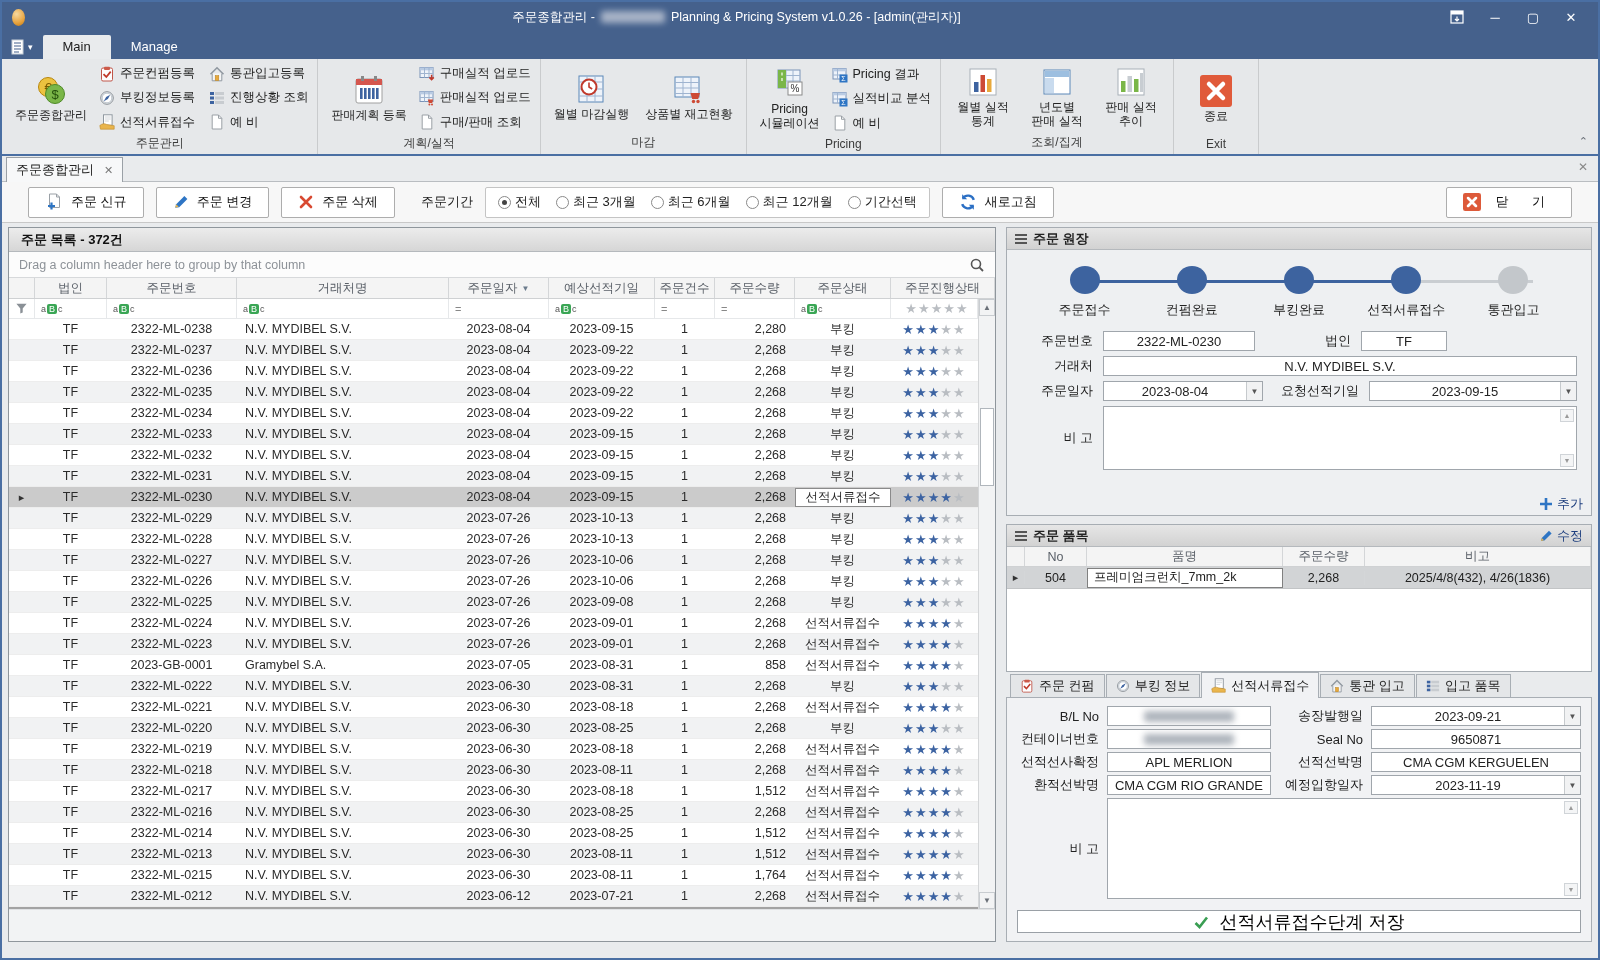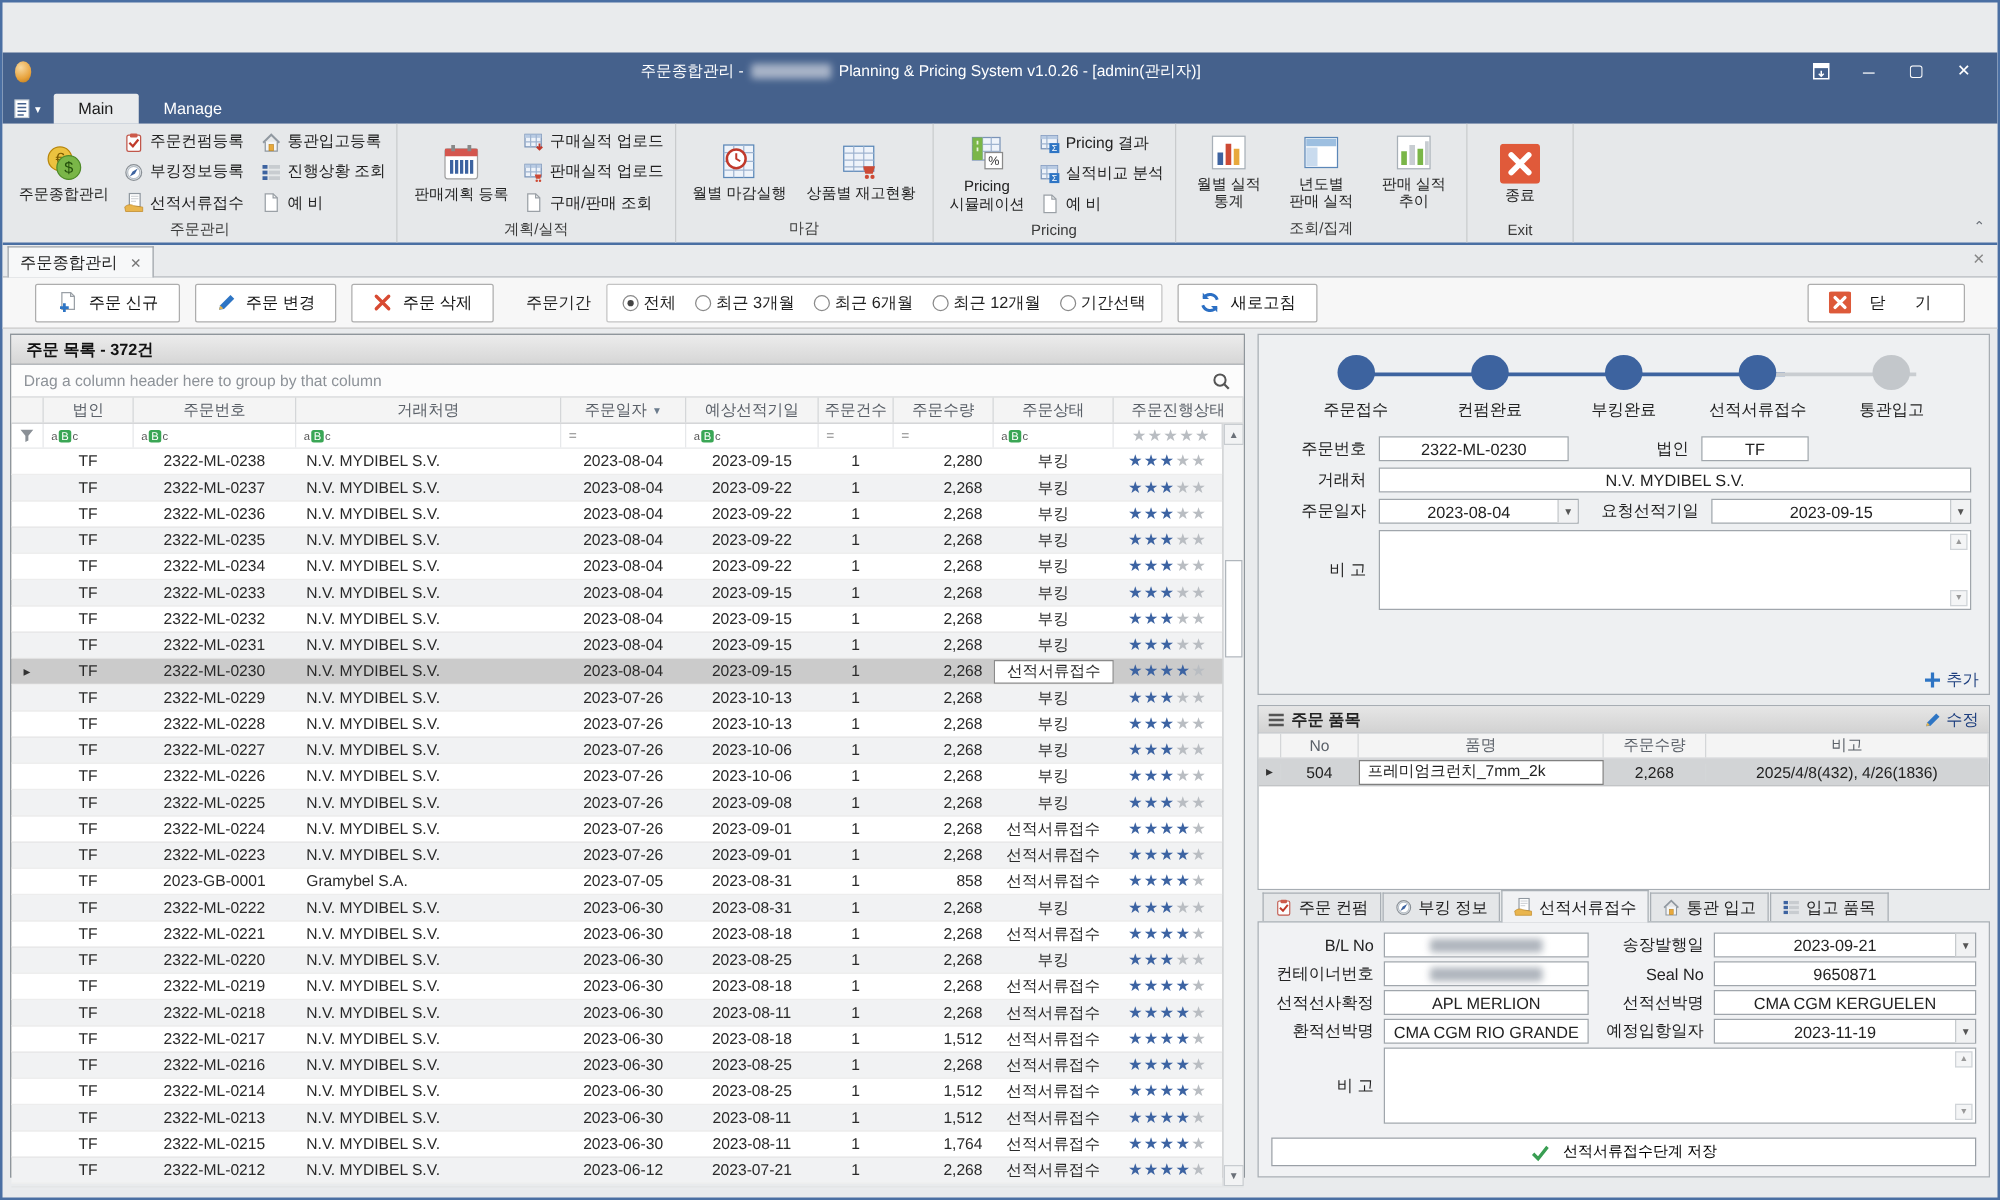--- a/index.html
+++ b/index.html
@@ -1,21 +1,21 @@
 <!DOCTYPE html>
 <html><head>
 <meta charset="utf-8">
 <style>
   * { box-sizing: border-box; margin: 0; padding: 0; }
   html,body { width:1600px; height:960px; }
   body { font-family:"Liberation Sans","DejaVu Sans",sans-serif; font-size:13px; color:#222; background:#888; }
   .app { width:1600px; height:960px; border:2px solid #4a6fa3; background:#e9ebed; display:flex; flex-direction:column; overflow:hidden; }
 
   
-  .titlebar { height:30px; background:#45618c; color:#fff; display:flex; align-items:center; padding:0 10px; flex:0 0 auto;margin-top:40px; }
+  .titlebar { height:30px; background:#45618c; color:#fff; display:flex; align-items:center; padding:0 10px; flex:0 0 auto; }
   .app-icon { width:13px; height:17px; border-radius:50%; background:radial-gradient(circle at 35% 30%,#f7d9a0,#e8a33d 60%,#b97514); margin-right:8px; }
   .title { flex:1; text-align:center; font-size:12.5px; display:flex; justify-content:center; align-items:center; gap:6px; }
   .blurbar { display:inline-block; width:64px; height:12px; background:#b9c2d2; border-radius:2px; filter:blur(3px); opacity:.85; }
   .wctrl { display:flex; gap:4px; }
   .wbtn { width:34px; height:22px; display:flex; align-items:center; justify-content:center; color:#fff; font-size:13px; cursor:default; }
 
   
   .menurow { height:27px; background:#45618c; display:flex; align-items:flex-end; padding-left:8px; flex:0 0 auto; }
   .menubtn { display:flex; align-items:center; gap:2px; margin:0 10px 4px 0; color:#fff; font-size:9px; }
   .mtab { padding:4px 20px 5px; font-size:13px; color:#fff; }
@@ -140,21 +140,21 @@
   .dtab { height:23px; background:#e4e6e8; border:1px solid #a8aeb4; border-bottom:none; display:flex; align-items:center; gap:5px; padding:0 9px; font-size:13px; margin-right:1px; }
   .dtab.active { height:26px; background:#f1f2f4; position:relative; z-index:2; margin-bottom:-1px; }
   .dpanel { flex:1; border:1px solid #a8aeb4; background:#f1f2f4; padding:8px 10px 8px 4px; display:flex; flex-direction:column; min-height:0; }
   .sfrow { display:flex; align-items:center; margin-bottom:3px; }
   .sflabel { width:96px; text-align:right; padding-right:8px; font-size:13px; flex:0 0 auto; }
   .sflabel.r2 { width:100px; }
   .sf1 { width:164px; flex:0 0 auto; }
   .blurval { width:90px; height:11px; background:#aeb4bc; border-radius:2px; filter:blur(3px); }
   .smemo { height:auto; flex:1; }
   .btnrow { display:flex; gap:10px; margin-top:8px; padding-left:6px; flex:0 0 auto; }
-  .dbtn { flex:1; height:23px; background:#fff; border:1px solid #9aa0a6; display:flex; align-items:center; justify-content:center; gap:10px; font-size:12px; }
+  .dbtn { flex:1; height:23px; background:#fff; border:1px solid #9aa0a6; display:flex; align-items:center; justify-content:center; gap:10px; font-size:18px; }
 
   svg { display:block; }
   .ic18 { width:18px; height:18px; }
 </style>
 </head>
 <body>
 
 <svg width="0" height="0" style="position:absolute">
   <defs>
     <symbol id="i-coins" viewBox="0 0 32 32">
@@ -1031,20 +1031,28 @@
         </div>
       </div>
       <div class="grid-filler"></div>
     </div>
 
     <div class="splitter"></div>
 
     <div class="right">
 
       <div class="rbox ledger">
+        <div class="rbox-hdr">
+          <span class="hamico">
+              <i></i>
+              <i></i>
+              <i></i>
+            </span>
+          <span>주문 원장</span>
+        </div>
         <div class="steps">
           <div class="line blue"></div>
           <div class="line gray"></div>
           <div class="step">
               <span class="circle"></span>
               <span class="step-label">주문접수</span>
             </div>
           <div class="step">
               <span class="circle"></span>
               <span class="step-label">컨펌완료</span>

